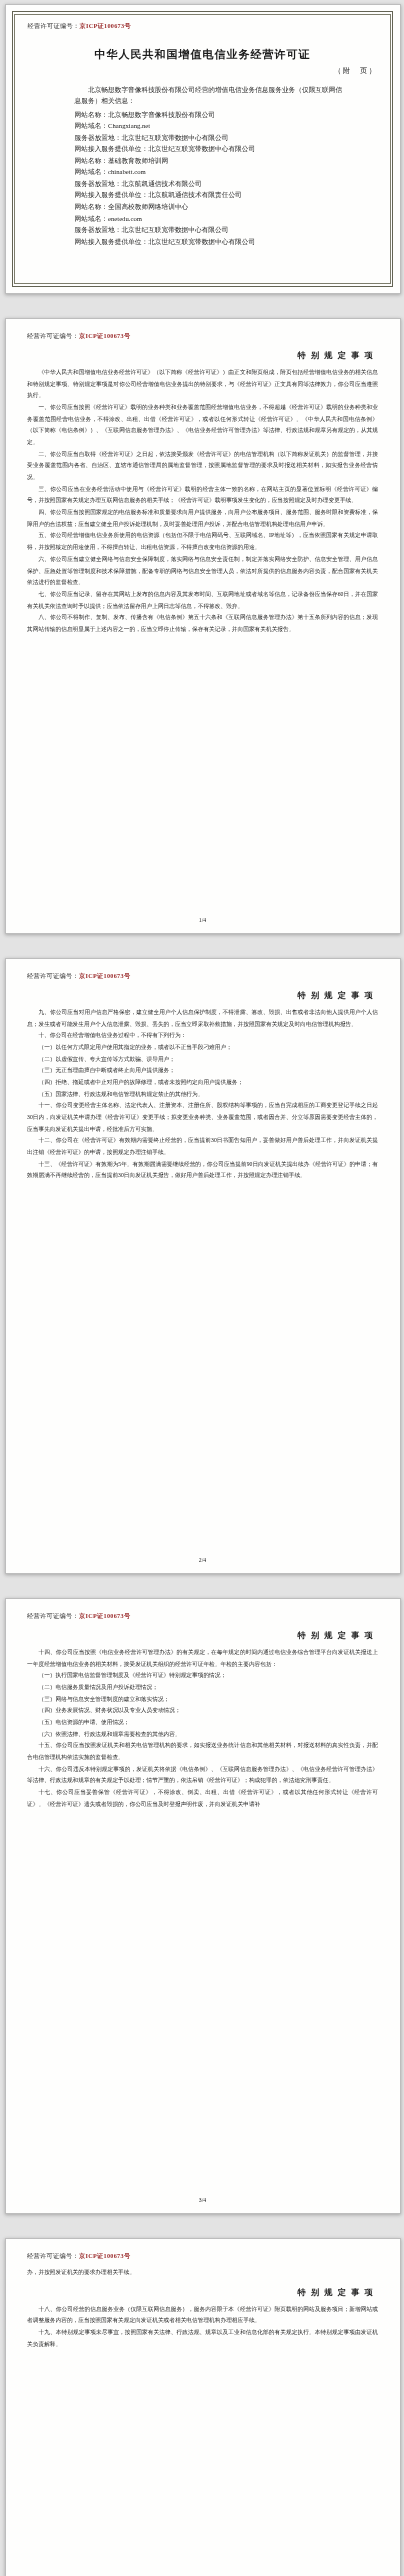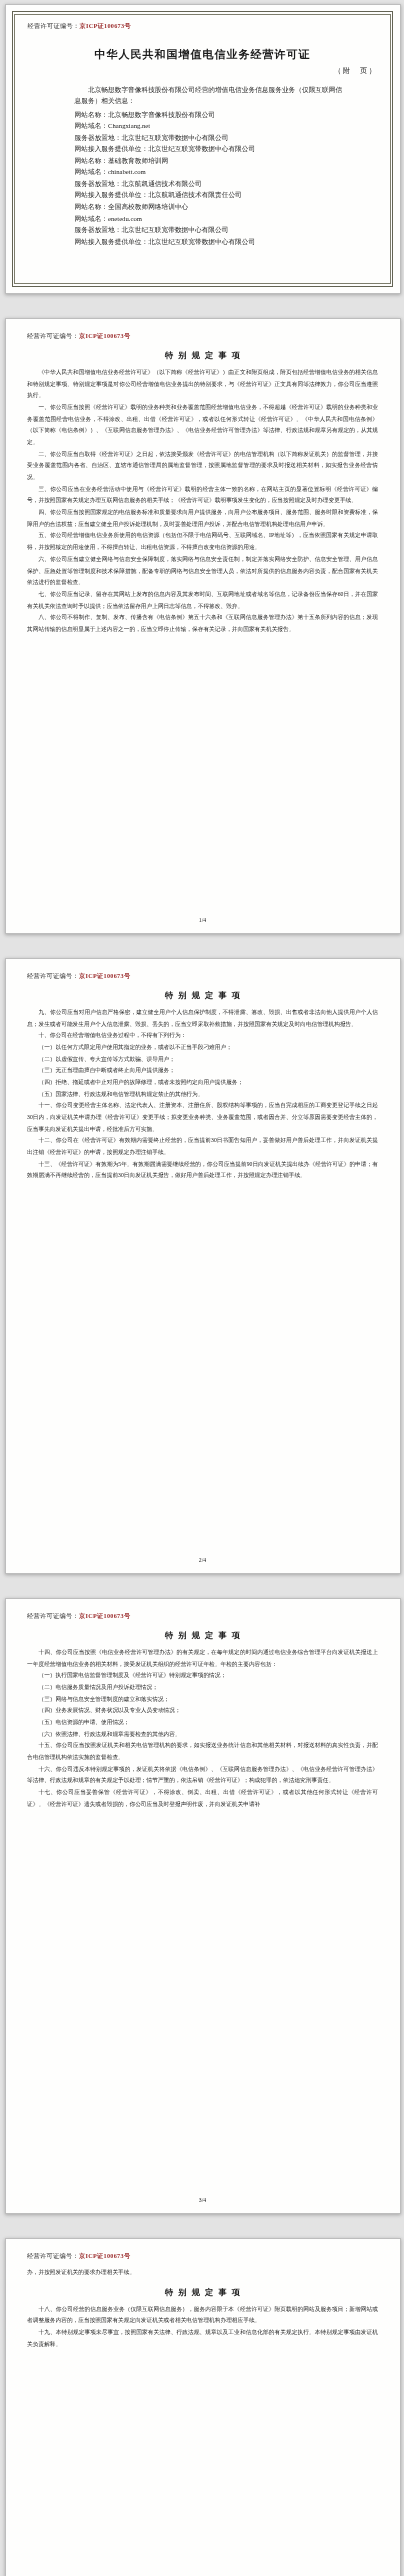--- a/index.html
+++ b/index.html
@@ -32,21 +32,21 @@
   .cover-body {
     margin: 8.2px 33px 0 47px;
     font-size: 6.7px; line-height: 1.72; text-align: left;
   }
   .cover-intro { text-indent: 2em; margin-bottom: 2.1px; }
   .site .line { }
   
   .page.prov { height: 616px; padding: 13.4px 21.6px 31px; }
   .prov .doc-header { font-size: 6.2px; }
   .prov-title {
-    text-align: center; font-weight: bold; font-size: 8.2px;
+    text-align: right; font-weight: bold; font-size: 8.2px;
     letter-spacing: 5.2px; padding-left: 5.2px;
     margin: 8.2px 0 6.2px;
   }
   .prov-lead { font-size: 5.7px; line-height: 2.05; margin-top: 5.2px; }
   .prov-body { font-size: 5.7px; line-height: 2.05; text-align: justify; }
   .prov-body .para { text-indent: 2em; }
   .page-no {
     position: absolute; left: 0; right: 0; bottom: 10.3px;
     text-align: center; font-size: 5.7px; color: #222;
   }

